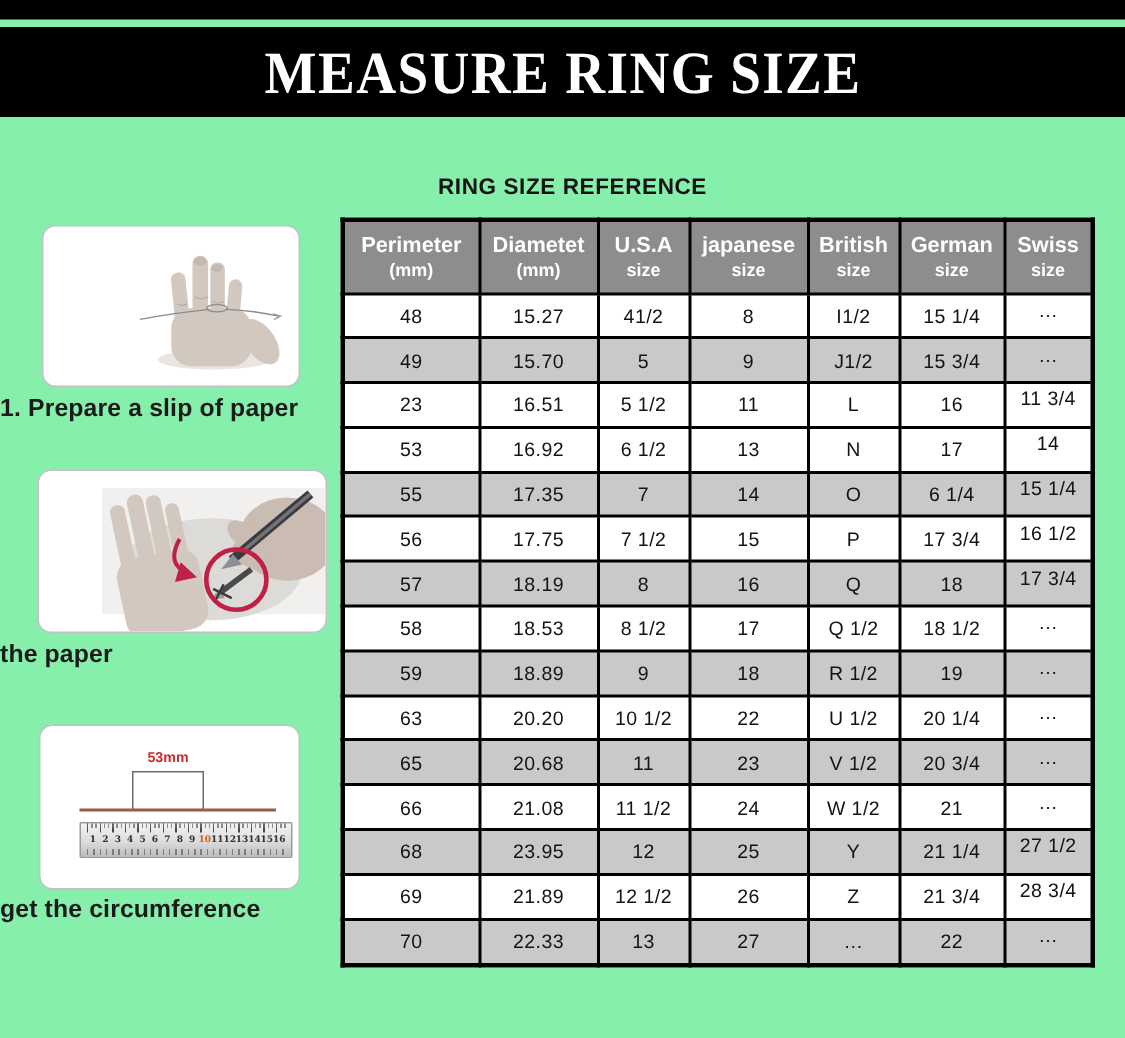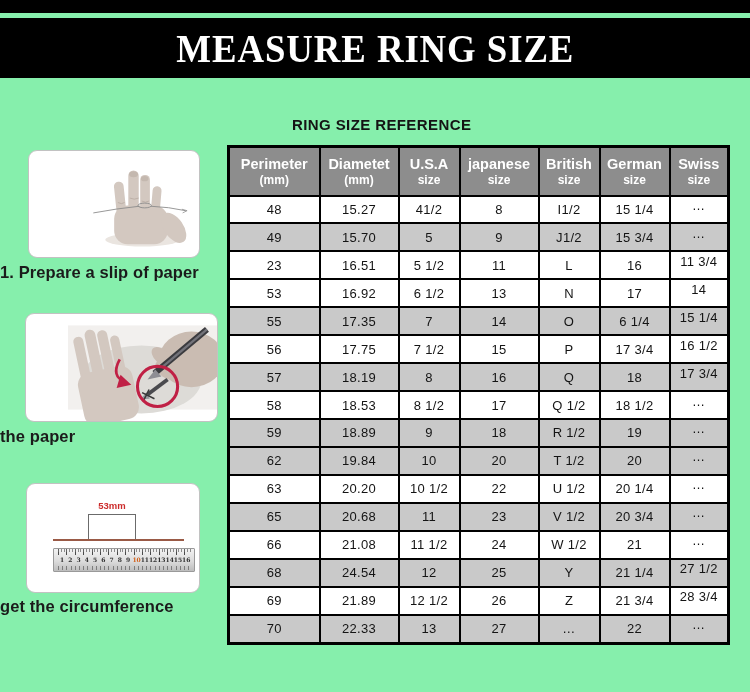--- a/index.html
+++ b/index.html
@@ -326,29 +326,20 @@
         </tr>
         <tr class="alt">
           <td><span>59</span></td>
           <td><span>18.89</span></td>
           <td><span>9</span></td>
           <td><span>18</span></td>
           <td><span>R 1/2</span></td>
           <td><span>19</span></td>
           <td><span class="swiss-raise">…</span></td>
         </tr>
-        <tr class="alt">
-          <td><span>62</span></td>
-          <td><span>19.84</span></td>
-          <td><span>10</span></td>
-          <td><span>20</span></td>
-          <td><span>T 1/2</span></td>
-          <td><span>20</span></td>
-          <td><span class="swiss-raise">…</span></td>
-        </tr>
         <tr>
           <td><span>63</span></td>
           <td><span>20.20</span></td>
           <td><span>10 1/2</span></td>
           <td><span>22</span></td>
           <td><span>U 1/2</span></td>
           <td><span>20 1/4</span></td>
           <td><span class="swiss-raise">…</span></td>
         </tr>
         <tr class="alt">
@@ -364,21 +355,21 @@
           <td><span>66</span></td>
           <td><span>21.08</span></td>
           <td><span>11 1/2</span></td>
           <td><span>24</span></td>
           <td><span>W 1/2</span></td>
           <td><span>21</span></td>
           <td><span class="swiss-raise">…</span></td>
         </tr>
         <tr class="alt">
           <td><span>68</span></td>
-          <td><span>24.54</span></td>
+          <td><span>23.95</span></td>
           <td><span>12</span></td>
           <td><span>25</span></td>
           <td><span>Y</span></td>
           <td><span>21 1/4</span></td>
           <td><span class="swiss-raise">27 1/2</span></td>
         </tr>
         <tr>
           <td><span>69</span></td>
           <td><span>21.89</span></td>
           <td><span>12 1/2</span></td>

